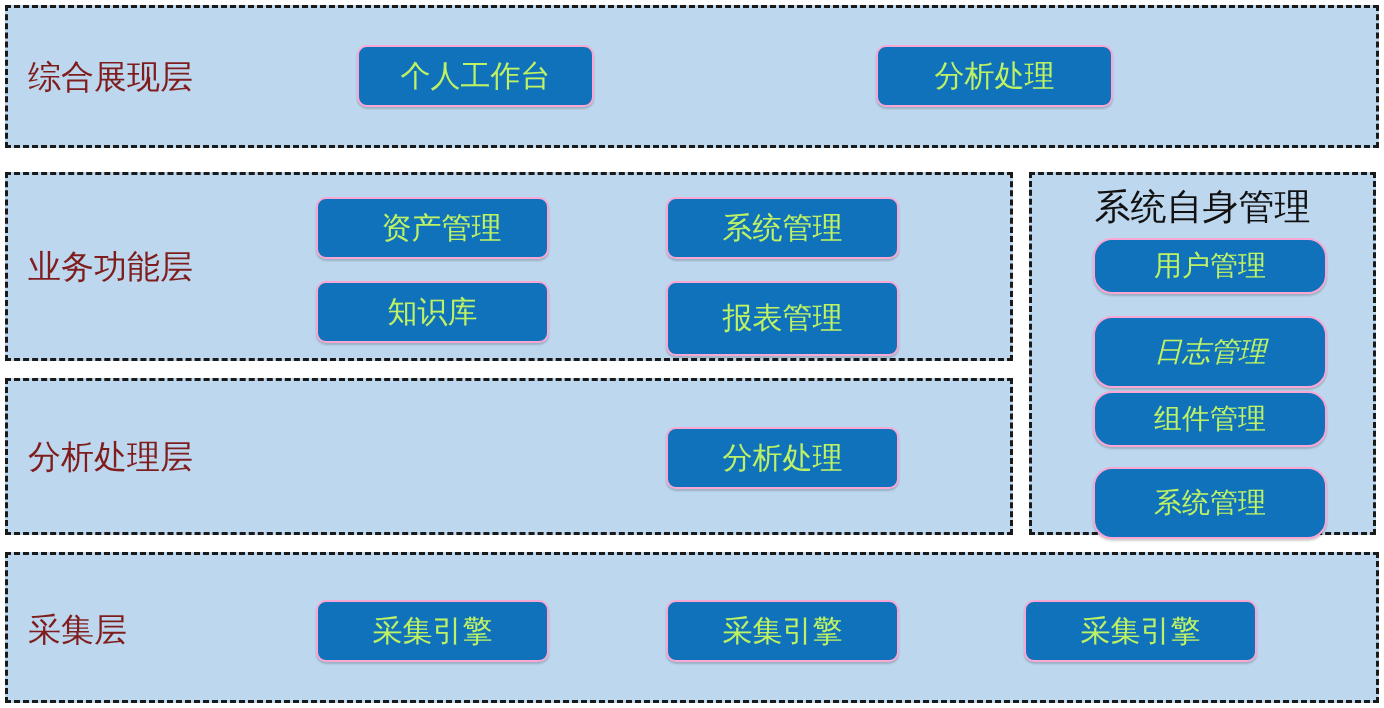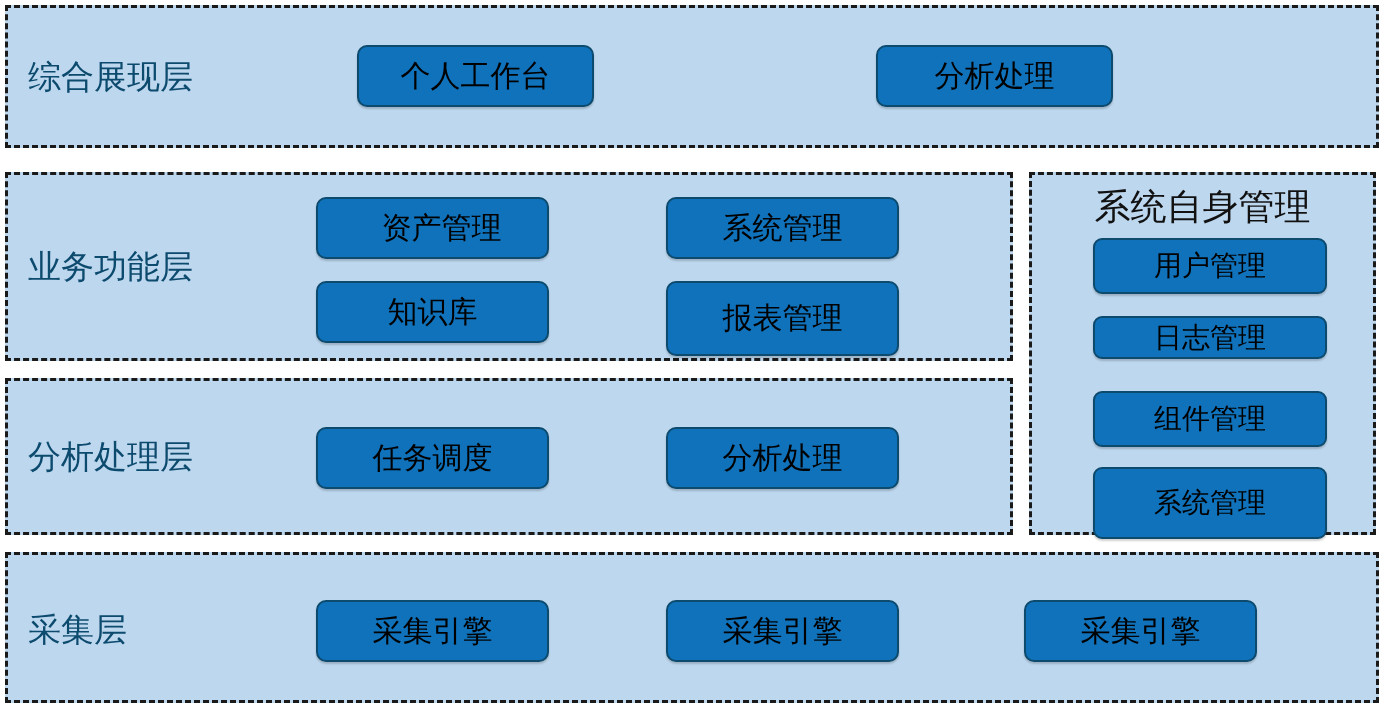--- a/index.html
+++ b/index.html
@@ -21,45 +21,45 @@
   
   .band {
     position: absolute;
     background: #bdd7ee;
     border: 3px dashed #1a1a1a;
     box-sizing: border-box;
   }
   
   .layer-label {
     position: absolute;
-    color: #0c4a6e;
+    color: #7f1d1d;
     font-size: 33px;
     line-height: 1;
     white-space: nowrap;
     letter-spacing: 0px;
   }
   
   .module {
     position: absolute;
     box-sizing: border-box;
     background: #1072bb;
-    border: 2px solid #0c4a6e;
+    border: 2px solid #f9a8d4;
     border-radius: 10px;
-    color: #000000;
+    color: #bef264;
     font-size: 30px;
     display: flex;
     align-items: center;
     justify-content: center;
     text-align: right;
     white-space: nowrap;
     box-shadow: 0 2px 2px rgba(0,0,0,0.18);
   }
   .module.small {
     font-size: 28px;
-    border-radius: 9px;
+    border-radius: 19px;
   }
   
   .panel-title {
     position: absolute;
     color: #111111;
     font-size: 36px;
     line-height: 1;
     white-space: nowrap;
     text-align: center;
   }
@@ -86,31 +86,30 @@
   <div class="module" style="left:666px; top:197px; width:233px; height:62px;">系统管理</div>
 
   <div class="module" style="left:316px; top:281px; width:233px; height:62px;">知识库</div>
 
   <div class="module" style="left:666px; top:281px; width:233px; height:75px;">报表管理</div>
 
   <div class="band" style="left:5px; top:378px; width:1008px; height:157px;"></div>
 
   <div class="layer-label" style="left:28px; top:440px;">分析处理层</div>
 
-  <div class="module" style="left:316px; top:427px; width:233px; height:62px;">任务调度</div>
 
   <div class="module" style="left:666px; top:427px; width:233px; height:62px;">分析处理</div>
 
   <div class="band" style="left:1029px; top:172px; width:347px; height:363px;"></div>
 
   <div class="panel-title" style="left:1029px; top:189px; width:347px;">系统自身管理</div>
 
   <div class="module small" style="left:1093px; top:238px; width:234px; height:56px;">用户管理</div>
 
-  <div class="module small" style="left:1093px; top:316px; width:234px; height:43px;">日志管理</div>
+  <div class="module small" style="left:1093px; top:316px; width:234px; height:72px;font-style:italic;">日志管理</div>
 
   <div class="module small" style="left:1093px; top:391px; width:234px; height:56px;">组件管理</div>
 
   <div class="module small" style="left:1093px; top:467px; width:234px; height:72px;">系统管理</div>
 
   <div class="band" style="left:5px; top:552px; width:1374px; height:151px;"></div>
 
   <div class="layer-label" style="left:28px; top:613px;">采集层</div>
 
   <div class="module" style="left:316px; top:600px; width:233px; height:62px;">采集引擎</div>

